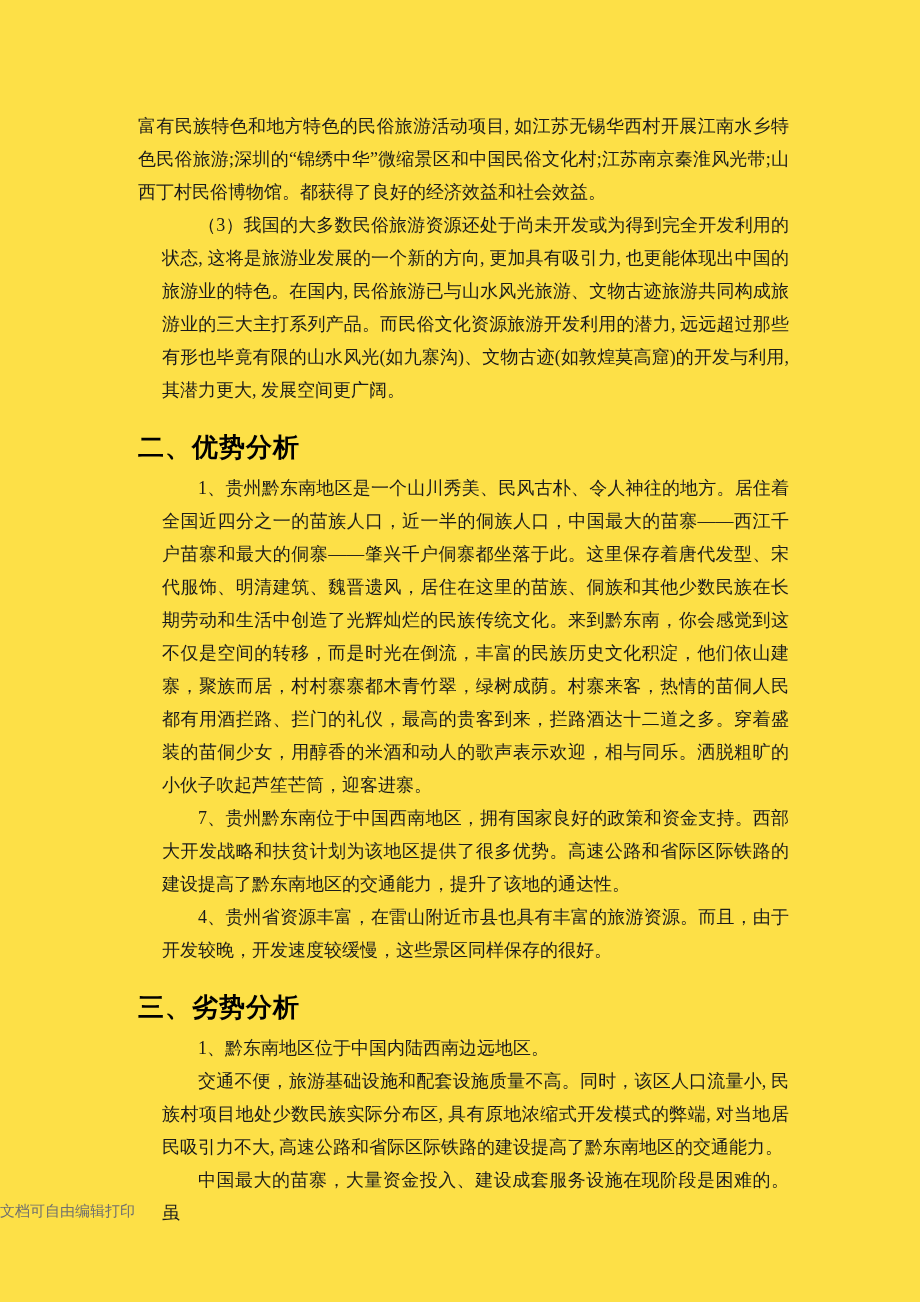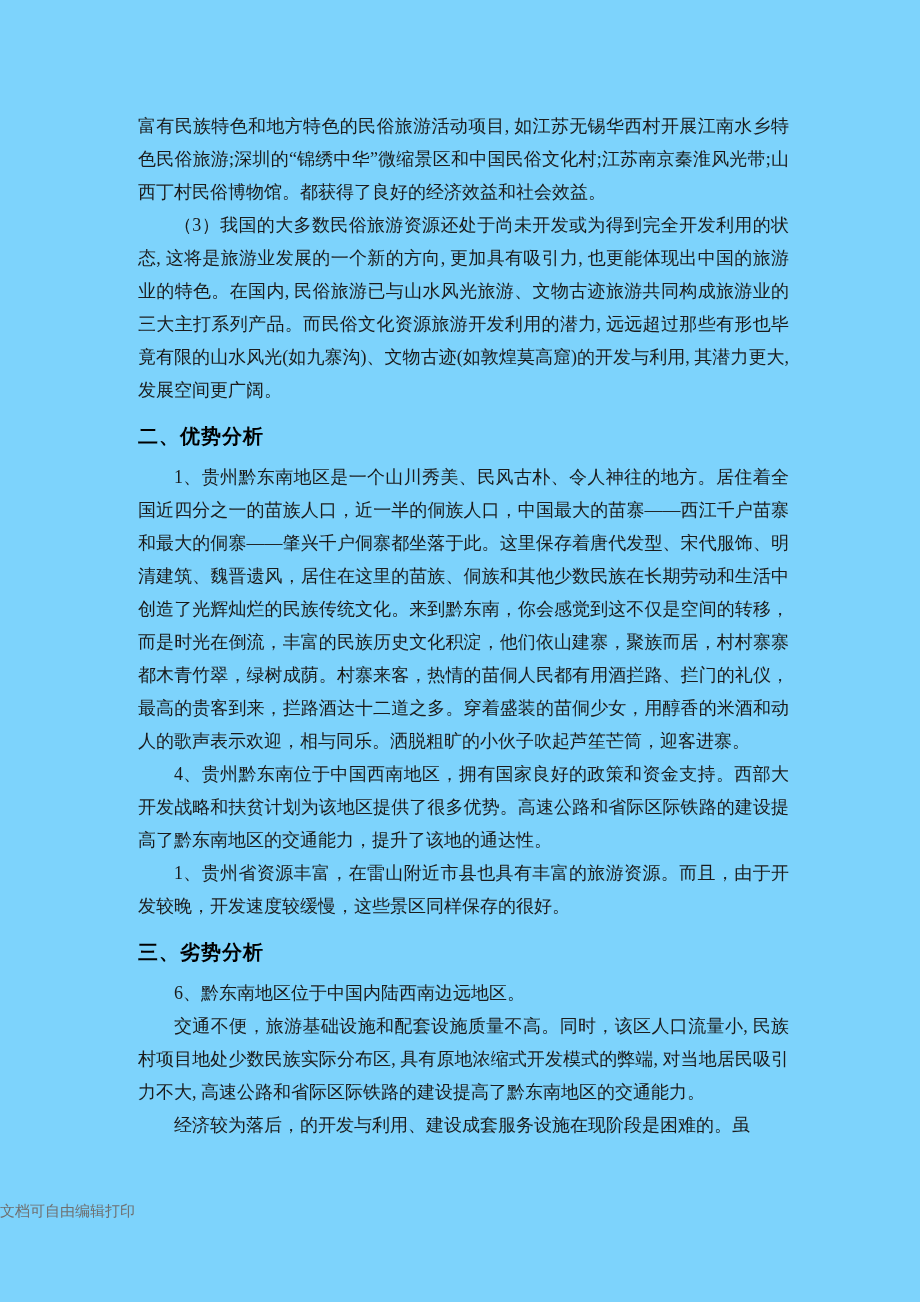--- a/index.html
+++ b/index.html
@@ -4,43 +4,44 @@
 <style>
   html, body {
     margin: 0;
     padding: 0;
     background: #ffffff;
   }
   .page {
     position: relative;
     width: 920px;
     height: 1302px;
-    background: #7dd3fc;
+    background: #fde047;
     overflow: hidden;
   }
   .content {
     padding: 110px 131px 0 138px;
   }
   .para {
     margin: 0;
     font-family: "Liberation Serif", "DejaVu Serif", serif;
     font-size: 18px;
     line-height: 33px;
     text-align: justify;
     color: #1b1b1b;
     word-break: break-all;
   }
   .para.indent {
     text-indent: 2em;
+    margin-left: 24px;
   }
   .sec-heading {
-    margin: 11px 0 7px 0;
+    margin: 22px 0 7px 0;
     font-family: "Liberation Sans", "DejaVu Sans", sans-serif;
     font-weight: 700;
-    font-size: 20px;
+    font-size: 26px;
     line-height: 36px;
     color: #000000;
     letter-spacing: 1px;
   }
   .page-footer {
     position: absolute;
     top: 1200px;
     left: 0;
     width: 100%;
     text-align: left;
@@ -57,29 +58,29 @@
   <div class="content">
 
     <p class="para">富有民族特色和地方特色的民俗旅游活动项目, 如江苏无锡华西村开展江南水乡特色民俗旅游;深圳的“锦绣中华”微缩景区和中国民俗文化村;江苏南京秦淮风光带;山西丁村民俗博物馆。都获得了良好的经济效益和社会效益。</p>
 
     <p class="para indent">（3）我国的大多数民俗旅游资源还处于尚未开发或为得到完全开发利用的状态, 这将是旅游业发展的一个新的方向, 更加具有吸引力, 也更能体现出中国的旅游业的特色。在国内, 民俗旅游已与山水风光旅游、文物古迹旅游共同构成旅游业的三大主打系列产品。而民俗文化资源旅游开发利用的潜力, 远远超过那些有形也毕竟有限的山水风光(如九寨沟)、文物古迹(如敦煌莫高窟)的开发与利用, 其潜力更大, 发展空间更广阔。</p>
 
     <h2 class="sec-heading">二、优势分析</h2>
 
     <p class="para indent">1、贵州黔东南地区是一个山川秀美、民风古朴、令人神往的地方。居住着全国近四分之一的苗族人口，近一半的侗族人口，中国最大的苗寨——西江千户苗寨和最大的侗寨——肇兴千户侗寨都坐落于此。这里保存着唐代发型、宋代服饰、明清建筑、魏晋遗风，居住在这里的苗族、侗族和其他少数民族在长期劳动和生活中创造了光辉灿烂的民族传统文化。来到黔东南，你会感觉到这不仅是空间的转移，而是时光在倒流，丰富的民族历史文化积淀，他们依山建寨，聚族而居，村村寨寨都木青竹翠，绿树成荫。村寨来客，热情的苗侗人民都有用酒拦路、拦门的礼仪，最高的贵客到来，拦路酒达十二道之多。穿着盛装的苗侗少女，用醇香的米酒和动人的歌声表示欢迎，相与同乐。洒脱粗旷的小伙子吹起芦笙芒筒，迎客进寨。</p>
 
-    <p class="para indent">4、贵州黔东南位于中国西南地区，拥有国家良好的政策和资金支持。西部大开发战略和扶贫计划为该地区提供了很多优势。高速公路和省际区际铁路的建设提高了黔东南地区的交通能力，提升了该地的通达性。</p>
+    <p class="para indent">7、贵州黔东南位于中国西南地区，拥有国家良好的政策和资金支持。西部大开发战略和扶贫计划为该地区提供了很多优势。高速公路和省际区际铁路的建设提高了黔东南地区的交通能力，提升了该地的通达性。</p>
 
-    <p class="para indent">1、贵州省资源丰富，在雷山附近市县也具有丰富的旅游资源。而且，由于开发较晚，开发速度较缓慢，这些景区同样保存的很好。</p>
+    <p class="para indent">4、贵州省资源丰富，在雷山附近市县也具有丰富的旅游资源。而且，由于开发较晚，开发速度较缓慢，这些景区同样保存的很好。</p>
 
     <h2 class="sec-heading">三、劣势分析</h2>
 
 
-    <p class="para indent">6、黔东南地区位于中国内陆西南边远地区。</p>
+    <p class="para indent">1、黔东南地区位于中国内陆西南边远地区。</p>
 
     <p class="para indent">交通不便，旅游基础设施和配套设施质量不高。同时，该区人口流量小, 民族村项目地处少数民族实际分布区, 具有原地浓缩式开发模式的弊端, 对当地居民吸引力不大, 高速公路和省际区际铁路的建设提高了黔东南地区的交通能力。</p>
 
-    <p class="para indent">经济较为落后，的开发与利用、建设成套服务设施在现阶段是困难的。虽</p>
+    <p class="para indent">中国最大的苗寨，大量资金投入、建设成套服务设施在现阶段是困难的。虽</p>
 
   </div>
 
   <div class="page-footer">文档可自由编辑打印</div>
 </div>
 
 </body></html>

